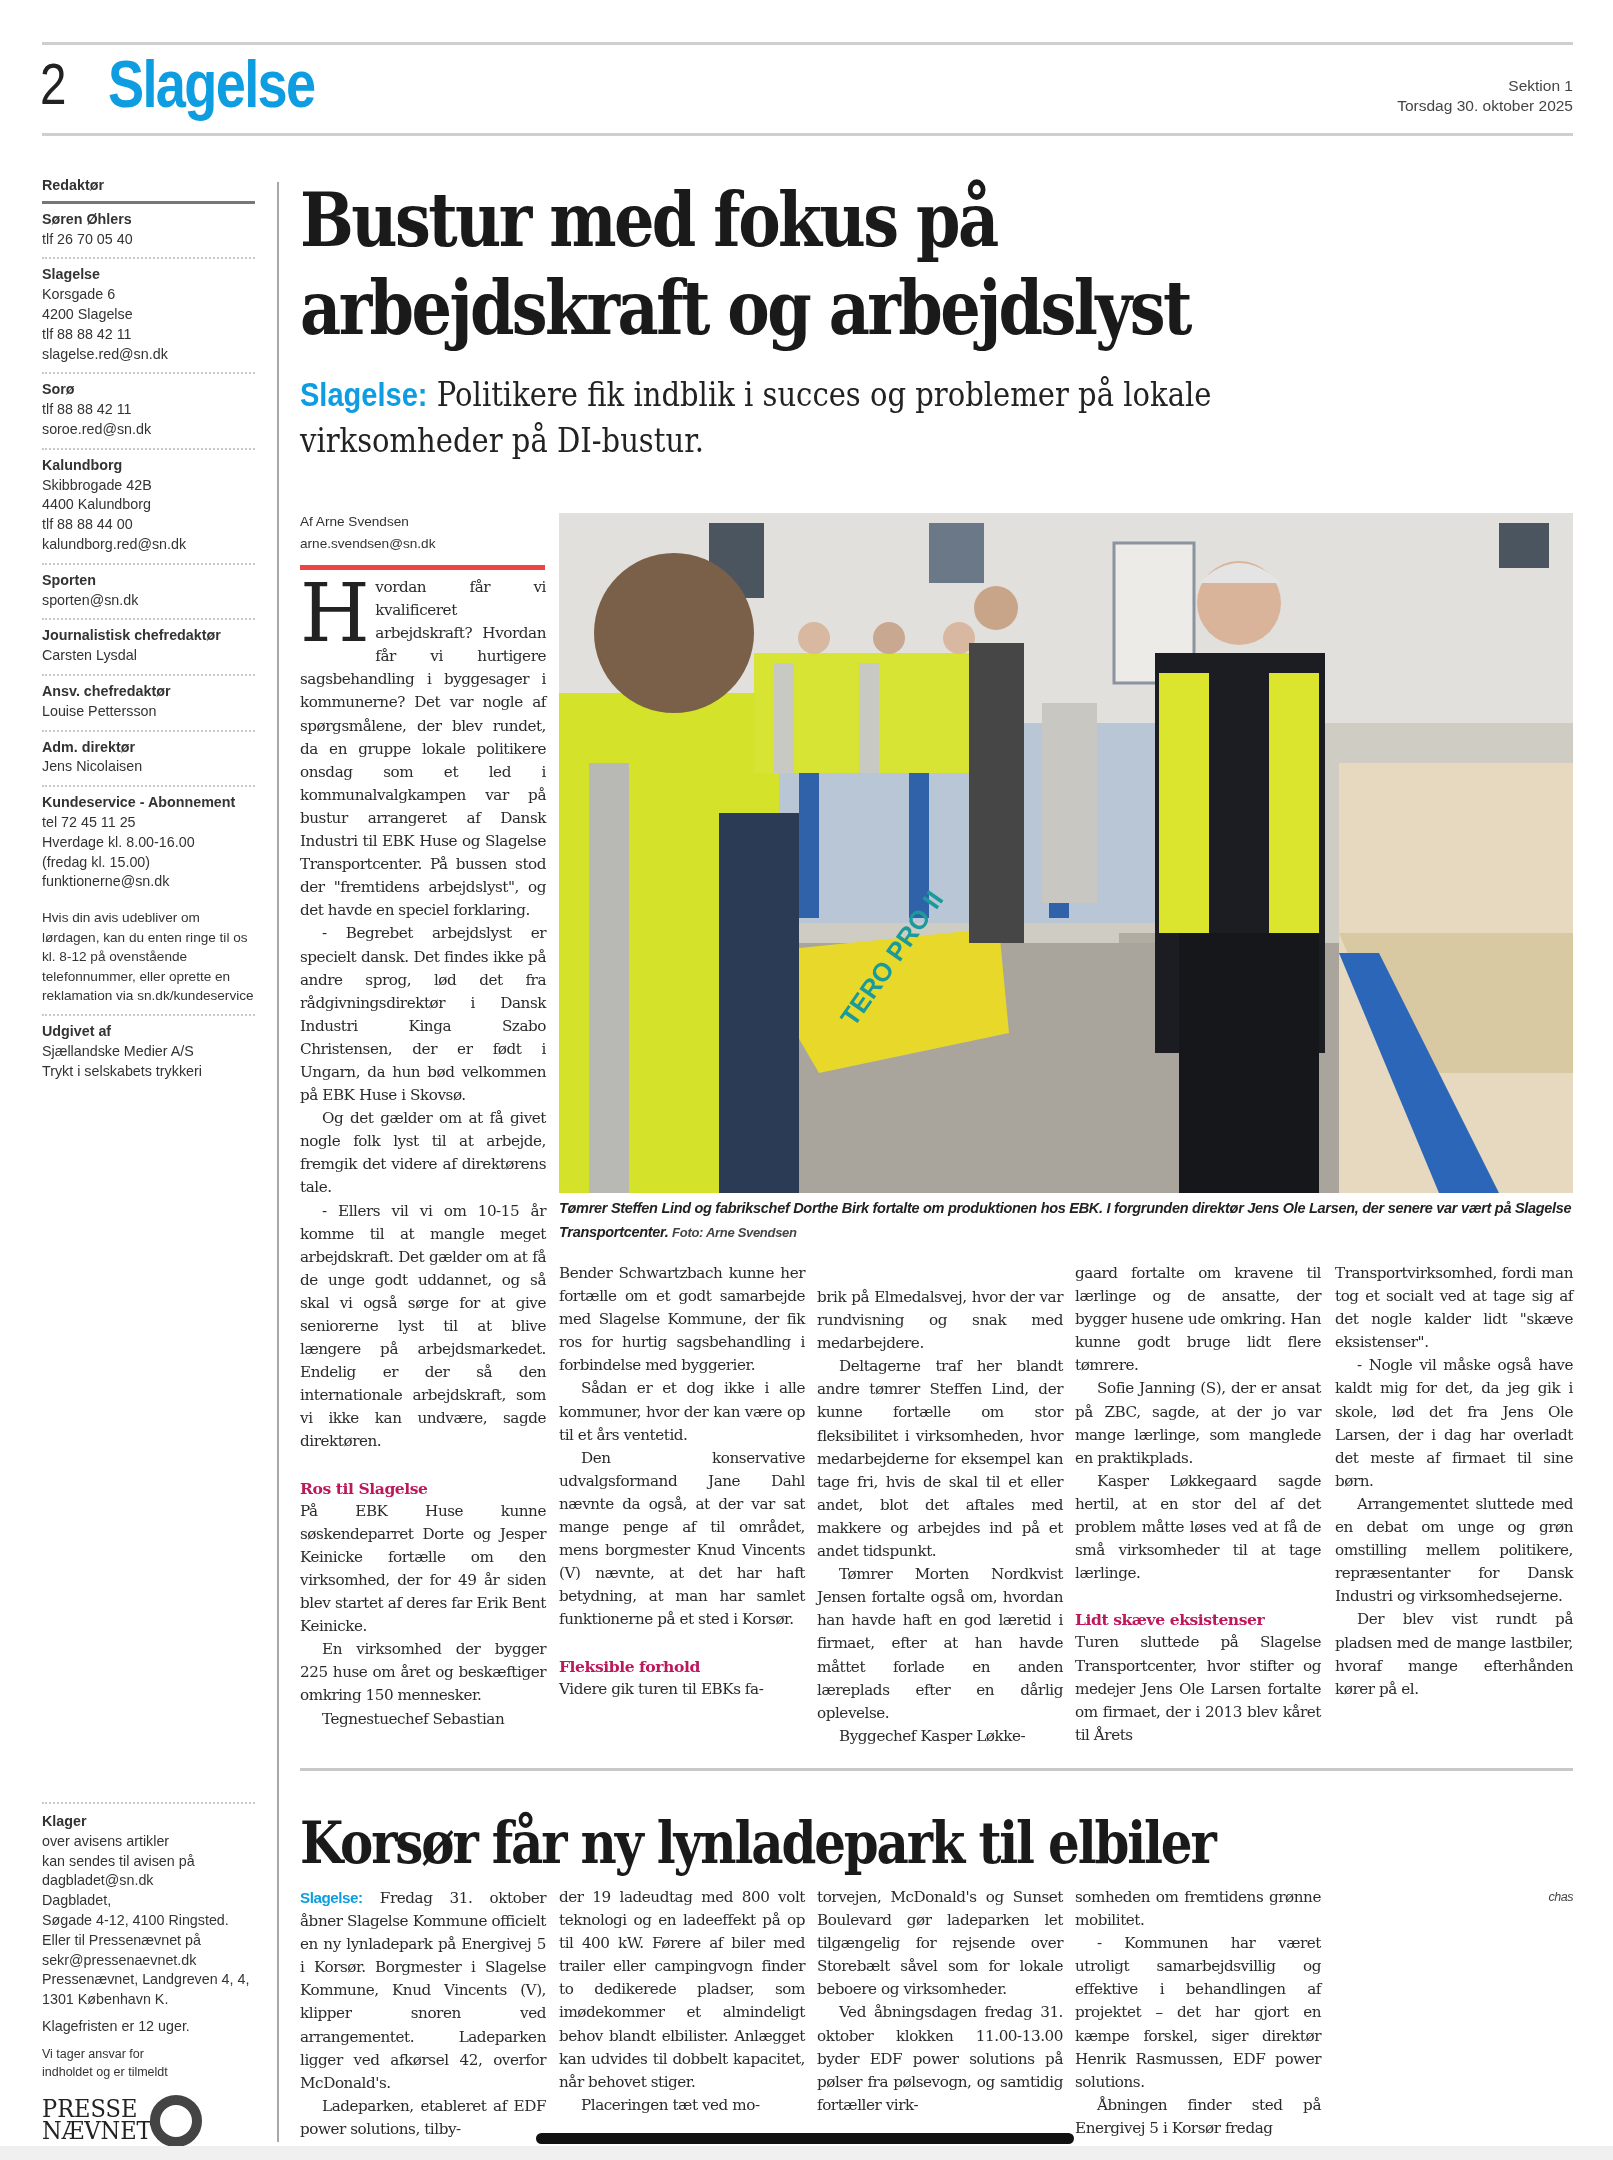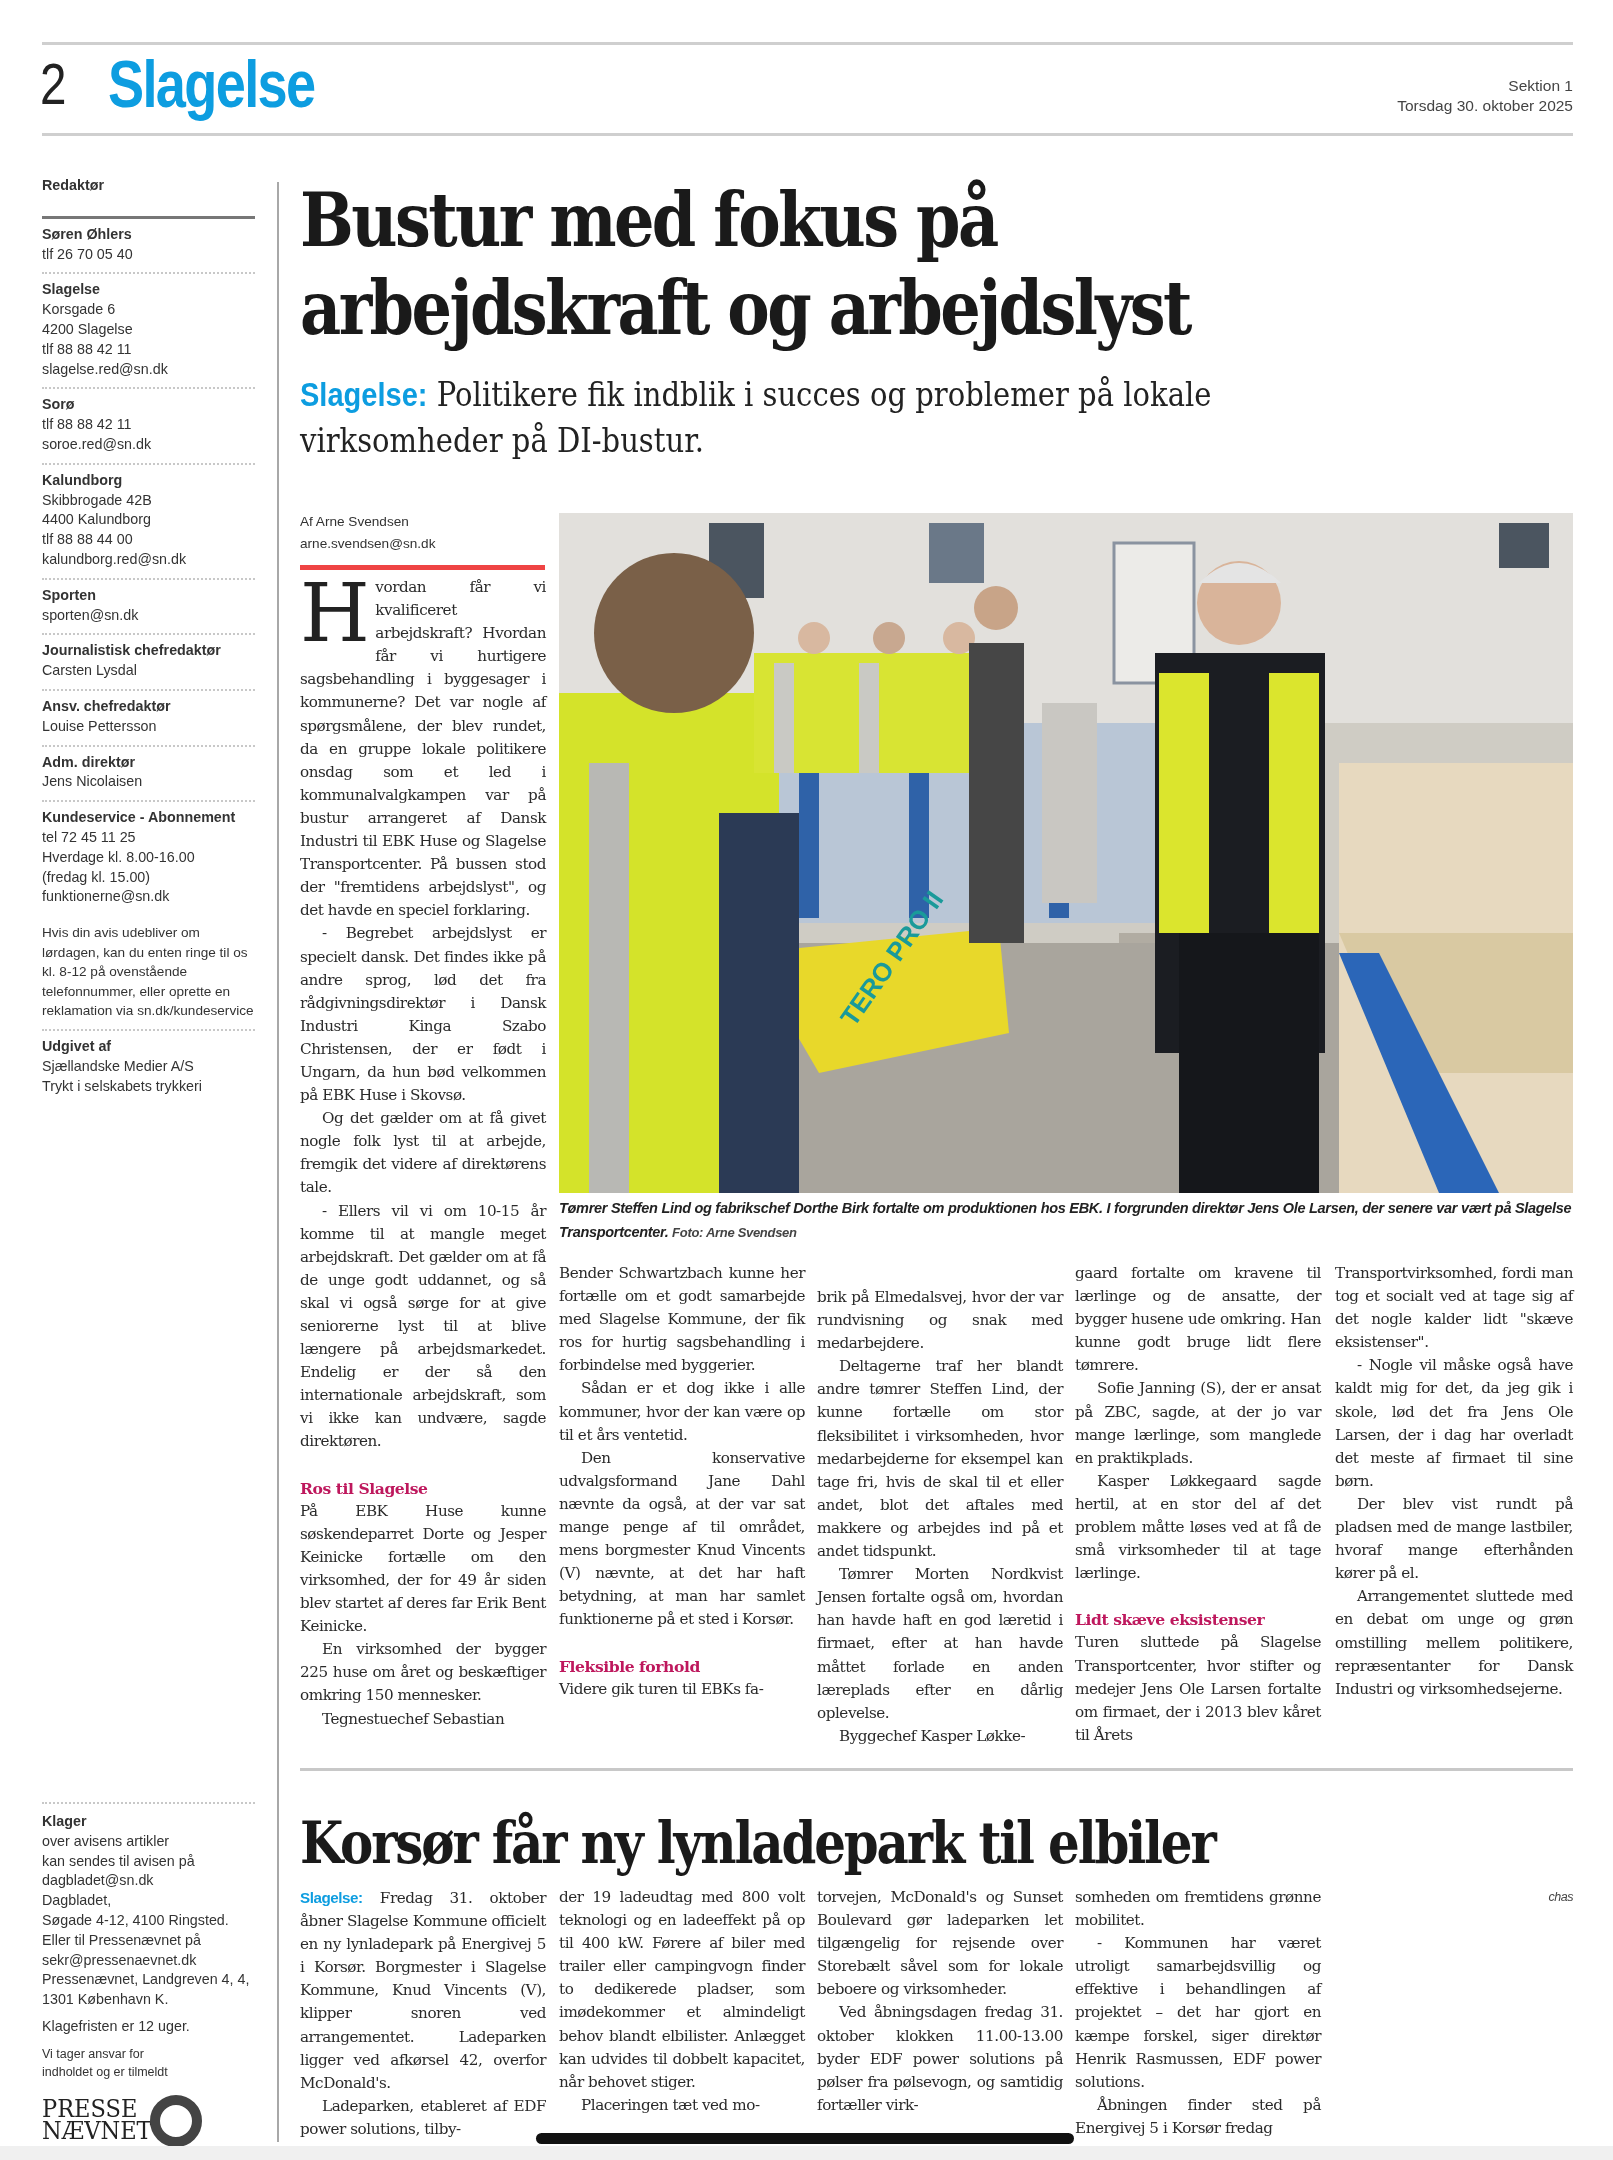--- a/index.html
+++ b/index.html
@@ -13,21 +13,21 @@
 
   
   .pg-num { position: absolute; left: 40px; top: 50px; font-family: "Liberation Sans", sans-serif; font-size: 58px; font-weight: 300; color: #222; transform: scaleX(0.82); transform-origin: left; }
   .pg-section { position: absolute; left: 108px; top: 46px; font-family: "Liberation Sans", sans-serif; font-size: 66px; font-weight: 700; color: #0d9de0; letter-spacing: -2px; transform: scaleX(0.82); transform-origin: left; }
   .pg-meta { position: absolute; right: 40px; top: 76px; text-align: right; font-family: "Liberation Sans", sans-serif; font-size: 15.5px; line-height: 20px; color: #444; }
 
   
   .sidebar { position: absolute; left: 42px; top: 176px; width: 213px; font-family: "Liberation Sans", sans-serif; font-size: 14.3px; line-height: 19.8px; color: #333; }
   .sb-head { font-weight: 700; color: #333; }
   .sb-block { padding: 6px 0 8px; border-bottom: 2px dotted #c8c8c8; }
-  .sb-first { padding: 0 0 20px; border-bottom: 3px solid #777; }
+  .sb-first { padding: 0 0 5px; border-bottom: 3px solid #777; }
   .sb-block.nob { border-bottom: none; }
   .sb-note { padding: 8px 0 8px; border-bottom: 2px dotted #c8c8c8; }
   .vrule { position: absolute; left: 277px; top: 182px; width: 2px; height: 1960px; background: #a8a8a8; }
 
   .klager { position: absolute; left: 42px; top: 1812px; width: 213px; font-family: "Liberation Sans", sans-serif; font-size: 14.3px; line-height: 19.8px; color: #333; }
   .klager-dots { position: absolute; left: 42px; top: 1802px; width: 213px; border-top: 2px dotted #c8c8c8; }
   .kl-small { font-size: 12.5px; line-height: 18px; }
   .presse { position: absolute; left: 42px; top: 2098px; font-family: "DejaVu Serif", serif; font-size: 25px; line-height: 22px; color: #222; letter-spacing: 0px; transform: scaleX(0.9); transform-origin: left; }
   .presse-ring { position: absolute; left: 150px; top: 2095px; width: 52px; height: 52px; border-radius: 50%;
     border: 10px solid #444; background: #fff; }
@@ -237,22 +237,22 @@
   <div class="col" style="left:1075px;top:1262px;">
     <p class="noind">gaard fortalte om kravene til lærlinge og de ansatte, der bygger husene ude omkring. Han kunne godt bruge lidt flere tømrere.</p>
     <p>Sofie Janning (S), der er ansat på ZBC, sagde, at der jo var mange lærlinge, som manglede en praktikplads.</p>
     <p>Kasper Løkkegaard sagde hertil, at en stor del af det problem måtte løses ved at få de små virksomheder til at tage lærlinge.</p>
     <h4>Lidt skæve eksistenser</h4>
     <p class="noind">Turen sluttede på Slagelse Transportcenter, hvor stifter og medejer Jens Ole Larsen fortalte om firmaet, der i 2013 blev kåret til Årets</p>
   </div>
   <div class="col" style="left:1335px;top:1262px;width:238px;">
     <p class="noind">Transportvirksomhed, fordi man tog et socialt ved at tage sig af det nogle kalder lidt "skæve eksistenser".</p>
     <p>- Nogle vil måske også have kaldt mig for det, da jeg gik i skole, lød det fra Jens Ole Larsen, der i dag har overladt det meste af firmaet til sine børn.</p>
+    <p>Arrangementet sluttede med en debat om unge og grøn omstilling mellem politikere, repræsentanter for Dansk Industri og virksomhedsejerne.</p>
     <p>Der blev vist rundt på pladsen med de mange lastbiler, hvoraf mange efterhånden kører på el.</p>
-    <p>Arrangementet sluttede med en debat om unge og grøn omstilling mellem politikere, repræsentanter for Dansk Industri og virksomhedsejerne.</p>
   </div>
 
   <div class="sep"></div>
 
   <h2 class="headline2">Korsør får ny lynladepark til elbiler</h2>
 
   <div class="col" style="left:300px;top:1886px;">
     <p class="noind"><span class="k-loc">Slagelse:</span><span> Fredag 31. oktober åbner Slagelse Kommune officielt en ny lynladepark på Energivej 5 i Korsør. Borgmester i Slagelse Kommune, Knud Vincents (V), klipper snoren ved arrangementet. Ladeparken ligger ved afkørsel 42, overfor McDonald's.</span></p>
     <p>Ladeparken, etableret af EDF power solutions, tilby-</p>
   </div>

